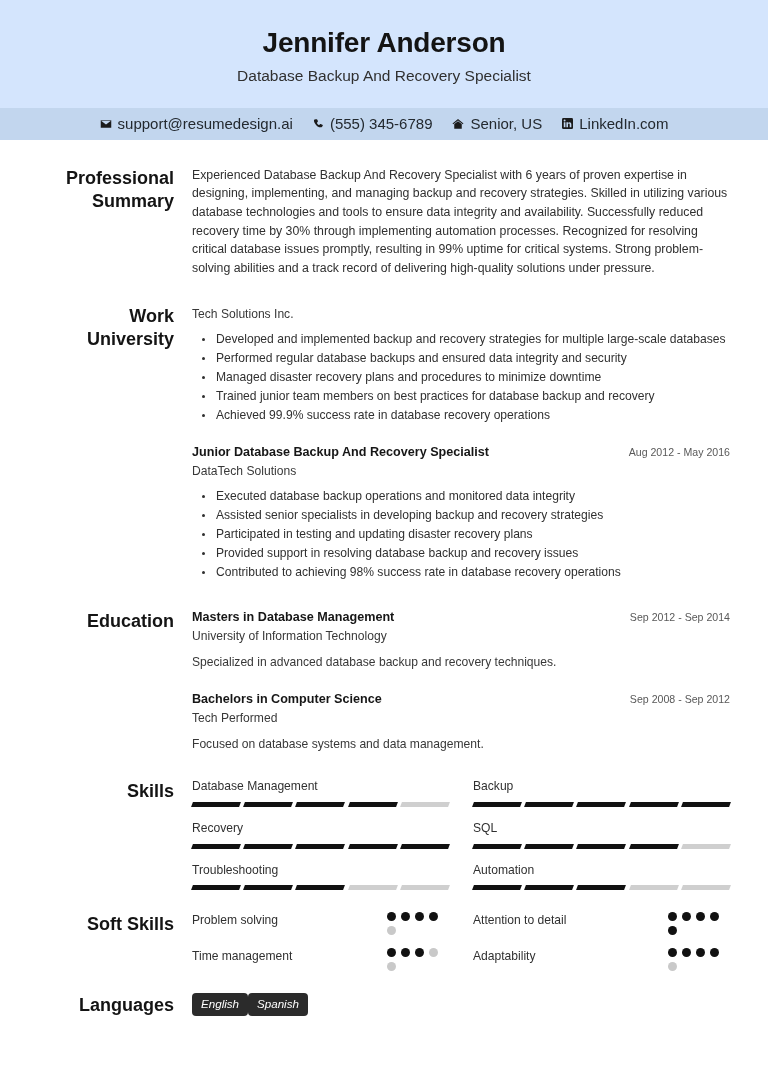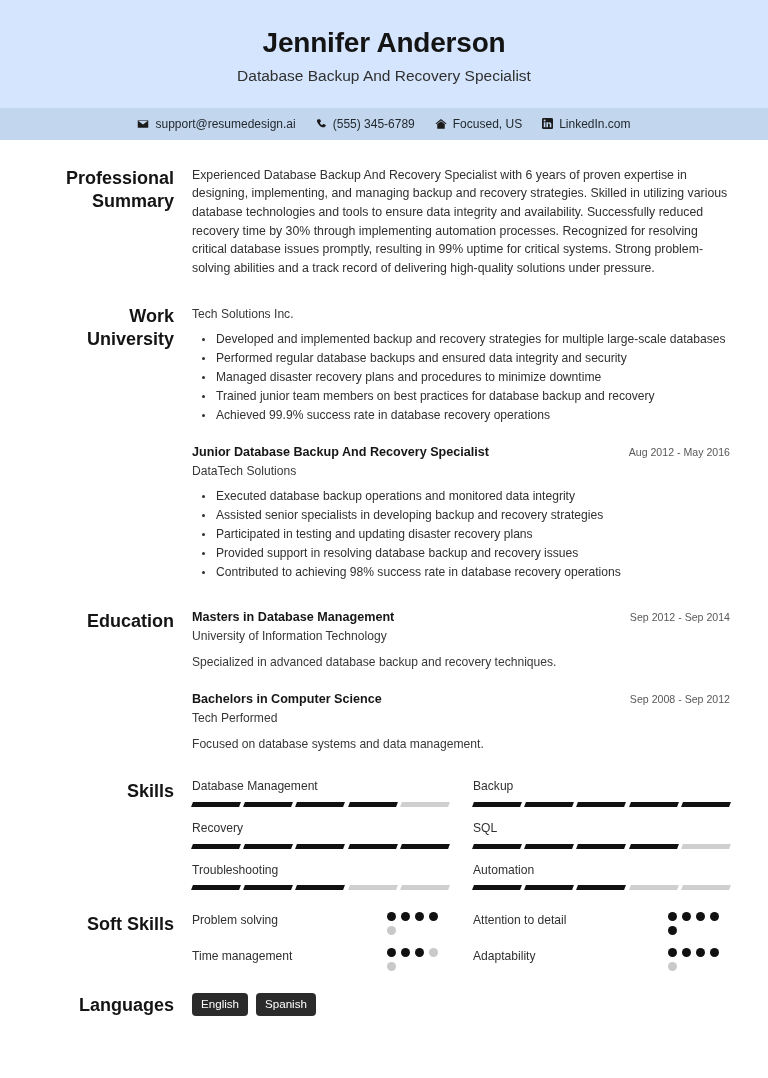--- a/index.html
+++ b/index.html
@@ -36,21 +36,21 @@
     height: 32px;
     display: flex;
     align-items: center;
     justify-content: center;
     gap: 20px;
   }
   .contact-item {
     display: flex;
     align-items: center;
     gap: 6px;
-    font-size: 12px;
+    font-size: 15px;
     color: #23292f;
     line-height: 1;
   }
   .contact-item svg { display: block; }
 
   
   .sheet { padding: 26px 38px 0 38px; }
   .row {
     display: grid;
     grid-template-columns: 136px 1fr;
@@ -181,21 +181,21 @@
   }
   .dot {
     width: 9px;
     height: 9px;
     border-radius: 50%;
     background: #c9c9c9;
   }
   .dot.on { background: #111111; }
 
   
-  .pills { display: flex; gap: 8px; flex-wrap: wrap; }
+  .pills { display: flex; flex-wrap: wrap; font-style: italic; }
   .pill {
     background: #2b2b2b;
     color: #ffffff;
     font-size: 11.6px;
     padding: 4px 9px;
     border-radius: 4px;
     line-height: 1.25;
   }
 
   .gap-lg { height: 26px; }
@@ -227,21 +227,21 @@
       </span>
       <span>(555) 345-6789</span>
     </div>
     <div class="contact-item">
       <span>
         <svg width="12" height="12" viewBox="0 0 16 16">
           <path fill="#1b1b1b" d="M8 1.4 0.7 7.3l.9 1.1L8 3.3l6.4 5.1.9-1.1z"></path>
           <path fill="#1b1b1b" d="M3 8.1v6.3h10V8.1L8 4.3z"></path>
         </svg>
       </span>
-      <span>Focused, US</span>
+      <span>Senior, US</span>
     </div>
     <div class="contact-item">
       <span>
         <svg width="11" height="11" viewBox="0 0 16 16">
           <rect width="16" height="16" rx="2" fill="#1b1b1b"></rect>
           <rect x="2.6" y="6.2" width="2.4" height="7.2" fill="#c2d6ee"></rect>
           <circle cx="3.8" cy="3.6" r="1.4" fill="#c2d6ee"></circle>
           <path fill="#c2d6ee" d="M6.4 6.2h2.3v1c.4-.7 1.2-1.2 2.2-1.2 1.7 0 2.7 1.1 2.7 3v4.4h-2.4V9.5c0-1-.4-1.6-1.2-1.6-.8 0-1.3.6-1.3 1.6v3.9H6.4z"></path>
         </svg>
       </span>

